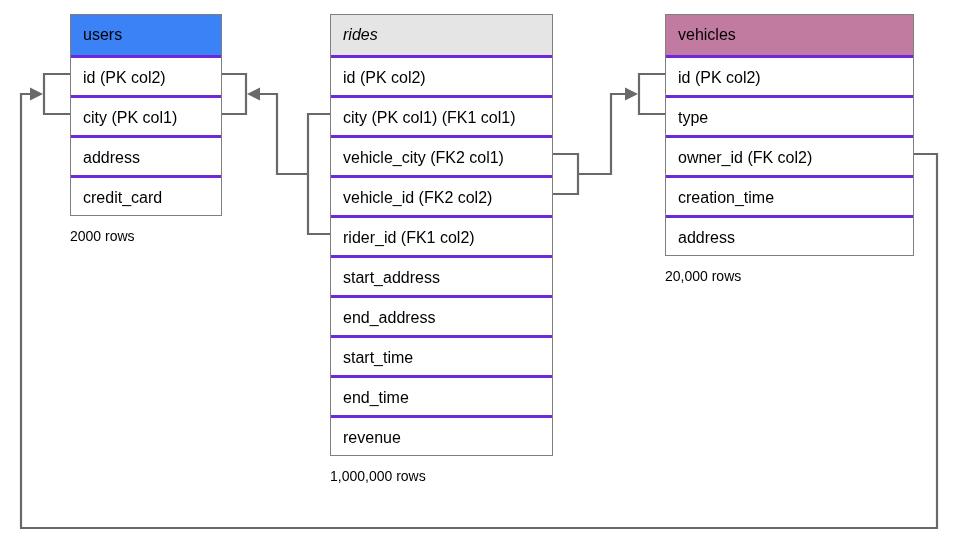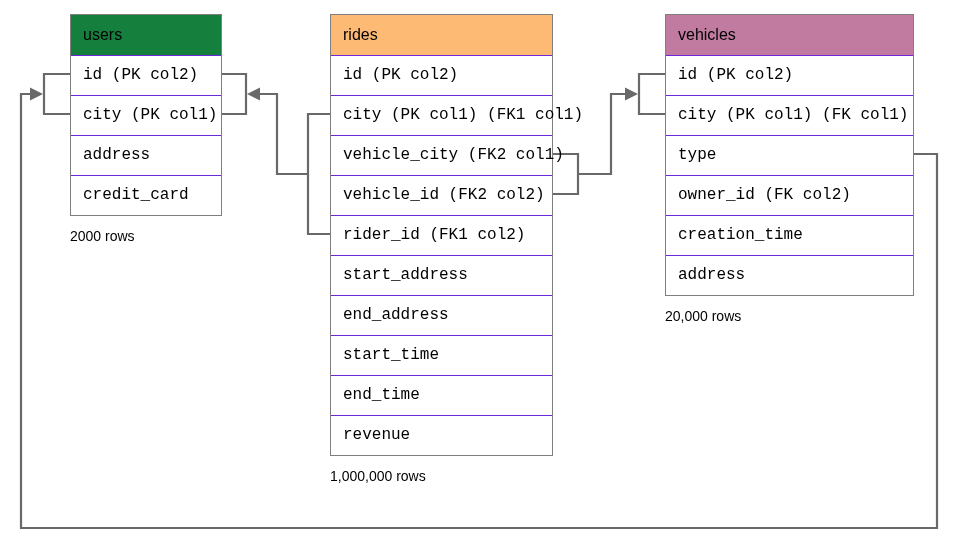--- a/index.html
+++ b/index.html
@@ -20,23 +20,22 @@
   .tbl-header {
     height: 40px; line-height: 40px;
     padding-left: 12px;
     font-size: 16px; color: #000;
   }
   .tbl-row {
     height: 40px; line-height: 39px;
     padding-left: 12px;
     font-size: 16px;
     background: #ffffff;
-    border-top: 1px solid #6d28d9;
+    border-top: 3px solid #6d28d9;
     white-space: nowrap;
-    font-family: Liberation Mono, monospace;
   }
   .row-count {
     margin: 12px 0 0 0;
     font-size: 14px;
     color: #000;
   }
   
   .wrap-users    { left: 70px;  top: 14px; width: 152px; }
   .wrap-rides    { left: 330px; top: 14px; width: 223px; }
   .wrap-vehicles { left: 665px; top: 14px; width: 249px; }
@@ -65,34 +64,34 @@
     <g>
       <path d="M 885 114 H 912 V 194 H 885"></path>
       <path d="M 72 74 H 44 V 114 H 72"></path>
       <path d="M 912 154 H 937 V 528 H 21 V 94 H 30"></path>
       <polygon points="43,94 30,87.5 30,100.5"></polygon>
     </g>
   </svg>
 
   <div class="tbl-wrap wrap-users">
     <div class="db-table">
-      <div class="tbl-header" style="background: #15803d;">users</div>
+      <div class="tbl-header" style="background: #3b82f6;">users</div>
       <div>
           <div class="tbl-row">id (PK col2)</div>
           <div class="tbl-row">city (PK col1)</div>
           <div class="tbl-row">address</div>
           <div class="tbl-row">credit_card</div>
         </div>
     </div>
     <div class="row-count">2000 rows</div>
   </div>
 
   <div class="tbl-wrap wrap-rides">
     <div class="db-table">
-      <div class="tbl-header" style="background: #fdba74;">rides</div>
+      <div class="tbl-header" style="background: #e5e5e5; font-style: italic;">rides</div>
       <div>
           <div class="tbl-row">id (PK col2)</div>
           <div class="tbl-row">city (PK col1) (FK1 col1)</div>
           <div class="tbl-row">vehicle_city (FK2 col1)</div>
           <div class="tbl-row">vehicle_id (FK2 col2)</div>
           <div class="tbl-row">rider_id (FK1 col2)</div>
           <div class="tbl-row">start_address</div>
           <div class="tbl-row">end_address</div>
           <div class="tbl-row">start_time</div>
           <div class="tbl-row">end_time</div>
@@ -100,21 +99,20 @@
         </div>
     </div>
     <div class="row-count">1,000,000 rows</div>
   </div>
 
   <div class="tbl-wrap wrap-vehicles">
     <div class="db-table">
       <div class="tbl-header" style="background: rgb(194, 123, 160);">vehicles</div>
       <div>
           <div class="tbl-row">id (PK col2)</div>
-          <div class="tbl-row">city (PK col1) (FK col1)</div>
           <div class="tbl-row">type</div>
           <div class="tbl-row">owner_id (FK col2)</div>
           <div class="tbl-row">creation_time</div>
           <div class="tbl-row">address</div>
         </div>
     </div>
     <div class="row-count">20,000 rows</div>
   </div>
 
 </div>

